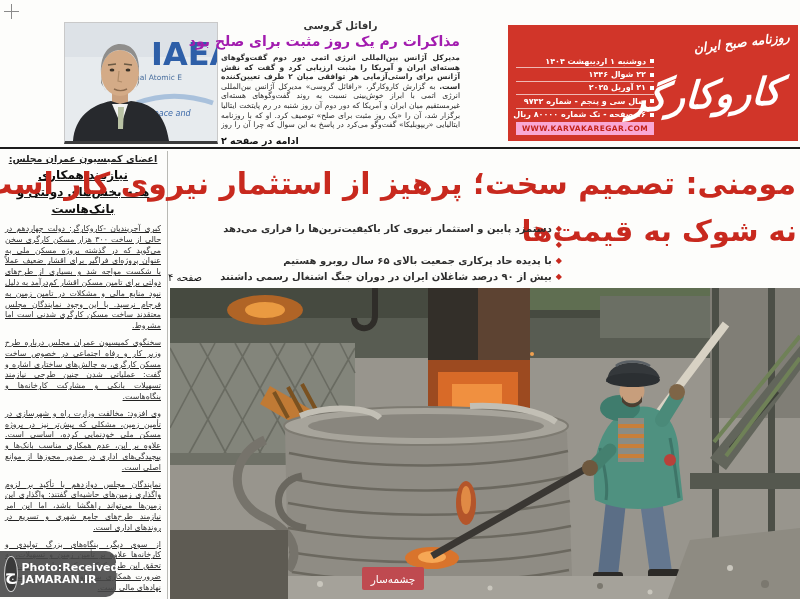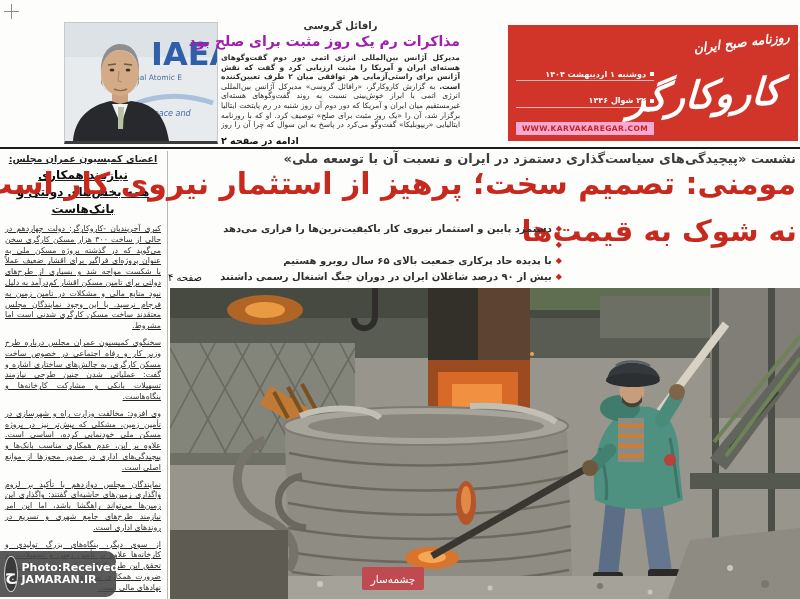--- a/index.html
+++ b/index.html
@@ -32,21 +32,21 @@
   
   #masthead{left:508px;top:25px;width:290px;height:116px;background:#d13529;}
   #tagline{right:10px;top:4px;color:#fff;font-size:12.5px;font-weight:bold;font-style:italic;
            transform:rotate(-7deg);transform-origin:right top;white-space:nowrap;}
   #paper-title{right:6px;top:30px;width:175px;color:#fff;font-size:38px;font-weight:bold;
            font-style:italic;text-align:center;transform:rotate(-3deg) skewX(-6deg);
            white-space:nowrap;line-height:80px;}
   #dates{left:8px;top:30px;width:138px;}
   .date-row{direction:rtl;display:flex;align-items:center;height:12.4px;
             font-size:8px;font-weight:bold;color:#fff;white-space:nowrap;}
-  .date-row.rule{border-bottom:1px solid rgba(255,255,255,.65);margin-top:13px;}
+  .date-row.rule{border-bottom:1px solid rgba(255,255,255,.65);}
   .sq{width:4px;height:4px;background:#fff;margin-left:4px;flex:0 0 auto;}
   #www{left:8px;bottom:6px;width:138px;height:13px;background:#f9a8d4;color:#c3241b;
        font-size:7.5px;font-weight:bold;text-align:center;line-height:13px;letter-spacing:.4px;}
 
   
   #top-rule{left:0;top:147px;width:800px;height:2px;background:#1c1c1c;}
   #col-divider{left:167px;top:151px;width:1px;height:448px;background:#b9b9b4;}
 
   
   #left-story{left:2px;top:153px;width:162px;height:444px;overflow:hidden;text-decoration:underline;}
@@ -165,21 +165,20 @@
     <div class="l-body">
       <p>کبری آجرپندیان -کاروکارگر: دولت چهاردهم در حالی از ساخت ۳۰۰ هزار مسکن کارگری سخن می‌گوید که در گذشته پروژه مسکن ملی به عنوان پروژه‌ای فراگیر برای اقشار ضعیف عملاً با شکست مواجه شد و بسیاری از طرح‌های دولتی برای تامین مسکن اقشار کم‌درآمد به دلیل نبود منابع مالی و مشکلات در تامین زمین به فرجام نرسید. با این وجود نمایندگان مجلس معتقدند ساخت مسکن کارگری شدنی است اما مشروط.</p>
       <p>سخنگوی کمیسیون عمران مجلس درباره طرح وزیر کار و رفاه اجتماعی در خصوص ساخت مسکن کارگری، به چالش‌های ساختاری اشاره و گفت: عملیاتی شدن چنین طرحی نیازمند تسهیلات بانکی و مشارکت کارخانه‌ها و بنگاه‌هاست.</p>
       <p>وی افزود: مخالفت وزارت راه و شهرسازی در تأمین زمین، مشکلی که پیش‌تر نیز در پروژه مسکن ملی خودنمایی کرده، اساسی است. علاوه بر این، عدم همکاری مناسب بانک‌ها و پیچیدگی‌های اداری در صدور مجوزها از موانع اصلی است.</p>
       <p>نمایندگان مجلس دوازدهم با تأکید بر لزوم واگذاری زمین‌های حاشیه‌ای گفتند: واگذاری این زمین‌ها می‌تواند راهگشا باشد، اما این امر نیازمند طرح‌های جامع شهری و تسریع در روندهای اداری است.</p>
       <p>از سوی دیگر، بنگاه‌های بزرگ تولیدی و کارخانه‌ها علاوه بر تأمین زمین و تسهیلات، به تحقق این طرح کمک می‌کنند و این نشان‌دهنده ضرورت همکاری بین دولت، بخش خصوصی و نهادهای مالی است.</p>
 
     </div>
   </div>
 
-  <div class="abs rtl" id="main-kicker">نشست «پیچیدگی‌های سیاست‌گذاری دستمزد در ایران و نسبت آن با توسعه ملی»</div>
   <div class="abs rtl" id="headline1">مومنی: تصمیم سخت؛ پرهیز از استثمار نیروی کار است</div>
   <div class="abs rtl" id="headline2">نه شوک به قیمت‌ها</div>
   <div class="abs" id="bullets">
     <div class="bullet-row">
         <span class="diamond">◆</span>
         <span>دستمزد پایین و استثمار نیروی کار باکیفیت‌ترین‌ها را فراری می‌دهد</span>
       </div>
     <div class="bullet-row">
         <span class="diamond">◆</span>
       </div>

